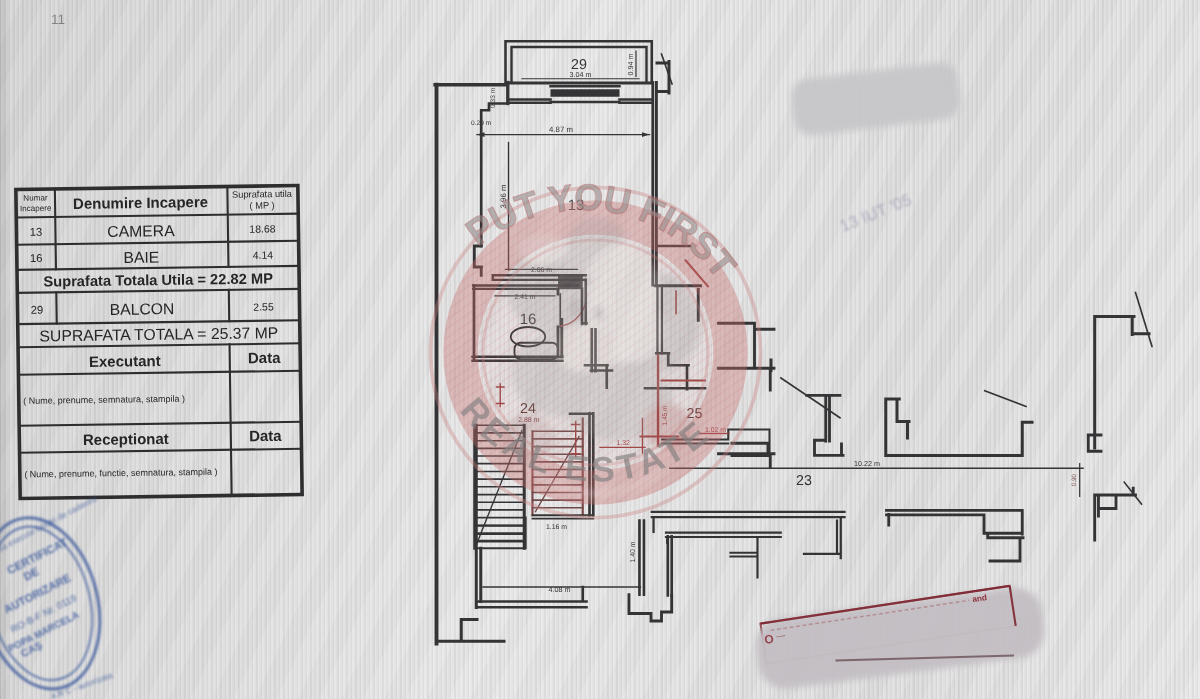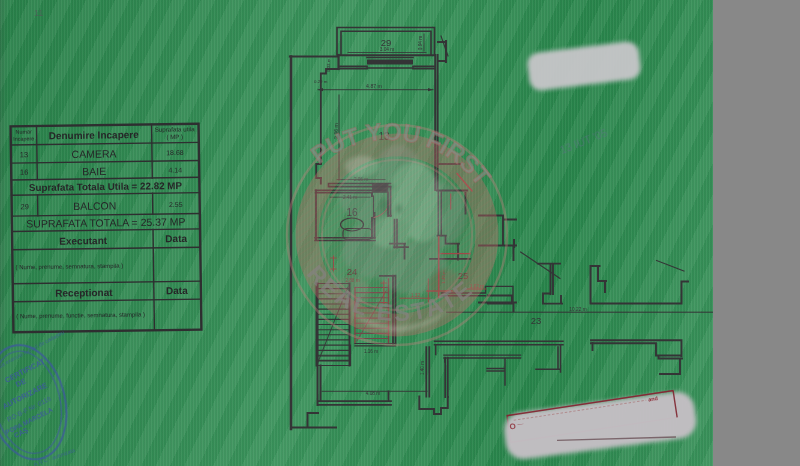--- a/index.html
+++ b/index.html
@@ -1,14 +1,14 @@
 <!DOCTYPE html>
 <html><head><meta charset="utf-8"><title>plan</title><style>
 html,body{margin:0;padding:0;background:#888;}
-#page{position:relative;width:713px;height:466px;overflow:hidden;background:#15803d;font-family:"Liberation Sans",sans-serif;}
+#page{position:relative;width:800px;height:466px;overflow:hidden;background:#e5e5e5;font-family:"Liberation Sans",sans-serif;}
 .tex1{position:absolute;inset:0;background:repeating-linear-gradient(90deg,rgba(108,108,111,0.11) 0 1px,rgba(255,255,255,0.09) 1px 2px,rgba(162,162,164,0.05) 2px 3px);}
 .tex2{position:absolute;inset:0;background:repeating-linear-gradient(115deg,rgba(255,255,255,0.07) 0 13px,rgba(148,148,148,0.035) 13px 26px);}
 .tex3{position:absolute;inset:0;background:linear-gradient(100deg,rgba(90,90,90,0.10),rgba(255,255,255,0.10) 45%,rgba(130,130,130,0.06) 75%,rgba(255,255,255,0.10));}
 </style></head><body>
 <div id="page">
 
 <div class="tex1"></div>
     <div class="tex2"></div>
     <div class="tex3"></div>
 

